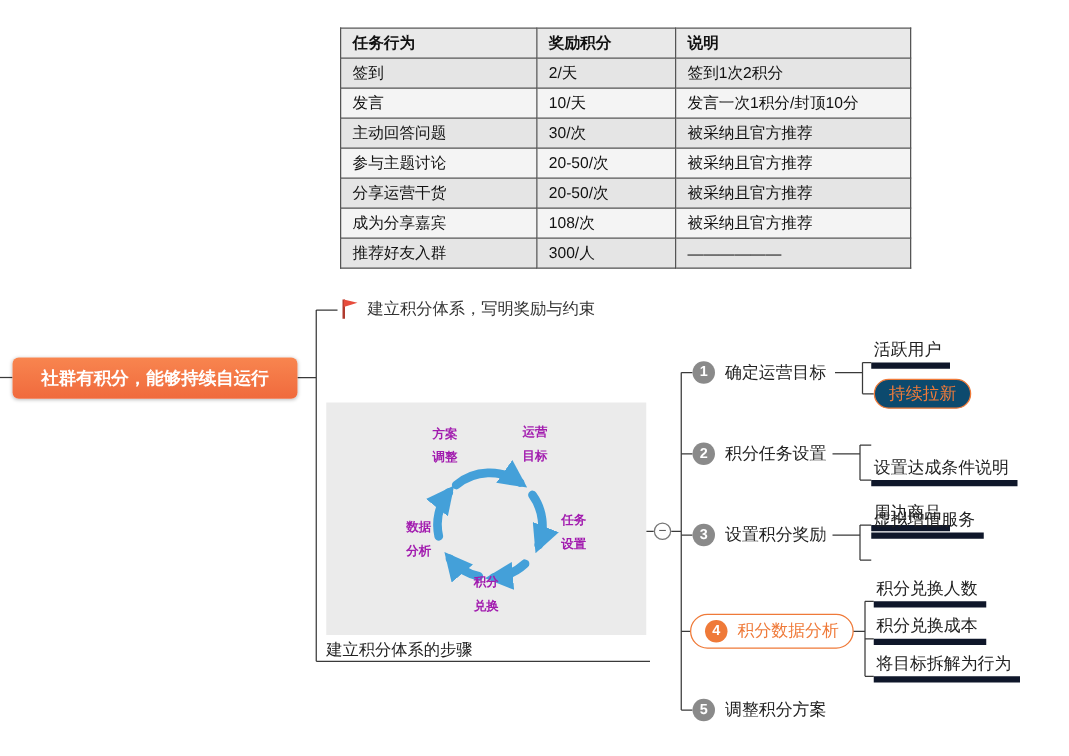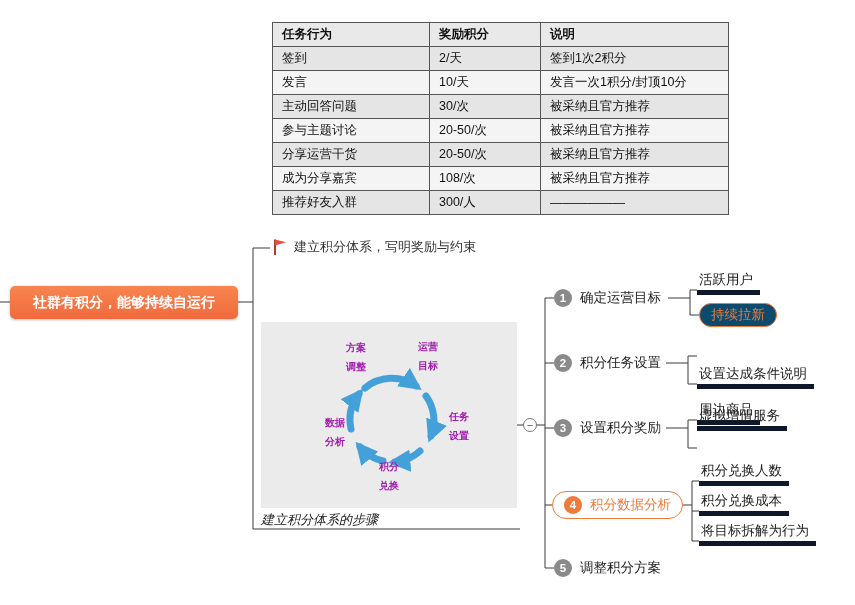--- a/index.html
+++ b/index.html
@@ -25,21 +25,21 @@
   
   .root-node { position:absolute; left:10px; top:286px; width:228px; height:33px; z-index:2;
     background:linear-gradient(180deg,#f8854f,#f06a3d); border-radius:5px; color:#fff;
     font-weight:bold; font-size:14px; display:flex; align-items:center; justify-content:center;
     box-shadow:0 1px 3px rgba(0,0,0,.25); white-space:nowrap; }
 
   
   .cycle-box { position:absolute; left:261px; top:322px; width:256px; height:186px; background:#ebebeb; z-index:1; }
   .cyc { position:absolute; z-index:3; width:44px; text-align:center; font-size:10px; font-weight:bold; color:#a21caf; line-height:19px; }
   .cyc span { display:block; }
-  .caption { position:absolute; left:261px; top:511px; z-index:2; font-size:13px; color:#222; white-space:nowrap;font-style:italic; }
+  .caption { position:absolute; left:261px; top:511px; z-index:2; font-size:13px; color:#222; white-space:nowrap; }
 
   
   .collapse { position:absolute; left:523px; top:418px; width:14px; height:14px; z-index:2;
     border:1px solid #777; border-radius:50%; background:#fff; color:#555;
     display:flex; align-items:center; justify-content:center; font-size:11px; line-height:1; }
 
   
   .step { position:absolute; left:554px; z-index:2; display:flex; align-items:center; gap:8px; white-space:nowrap; font-size:13.5px; color:#222; }
   .badge { width:18px; height:18px; border-radius:50%; background:#8a8a8a; color:#fff; font-size:11.5px; font-weight:bold;
     display:flex; align-items:center; justify-content:center; flex:0 0 18px; }

